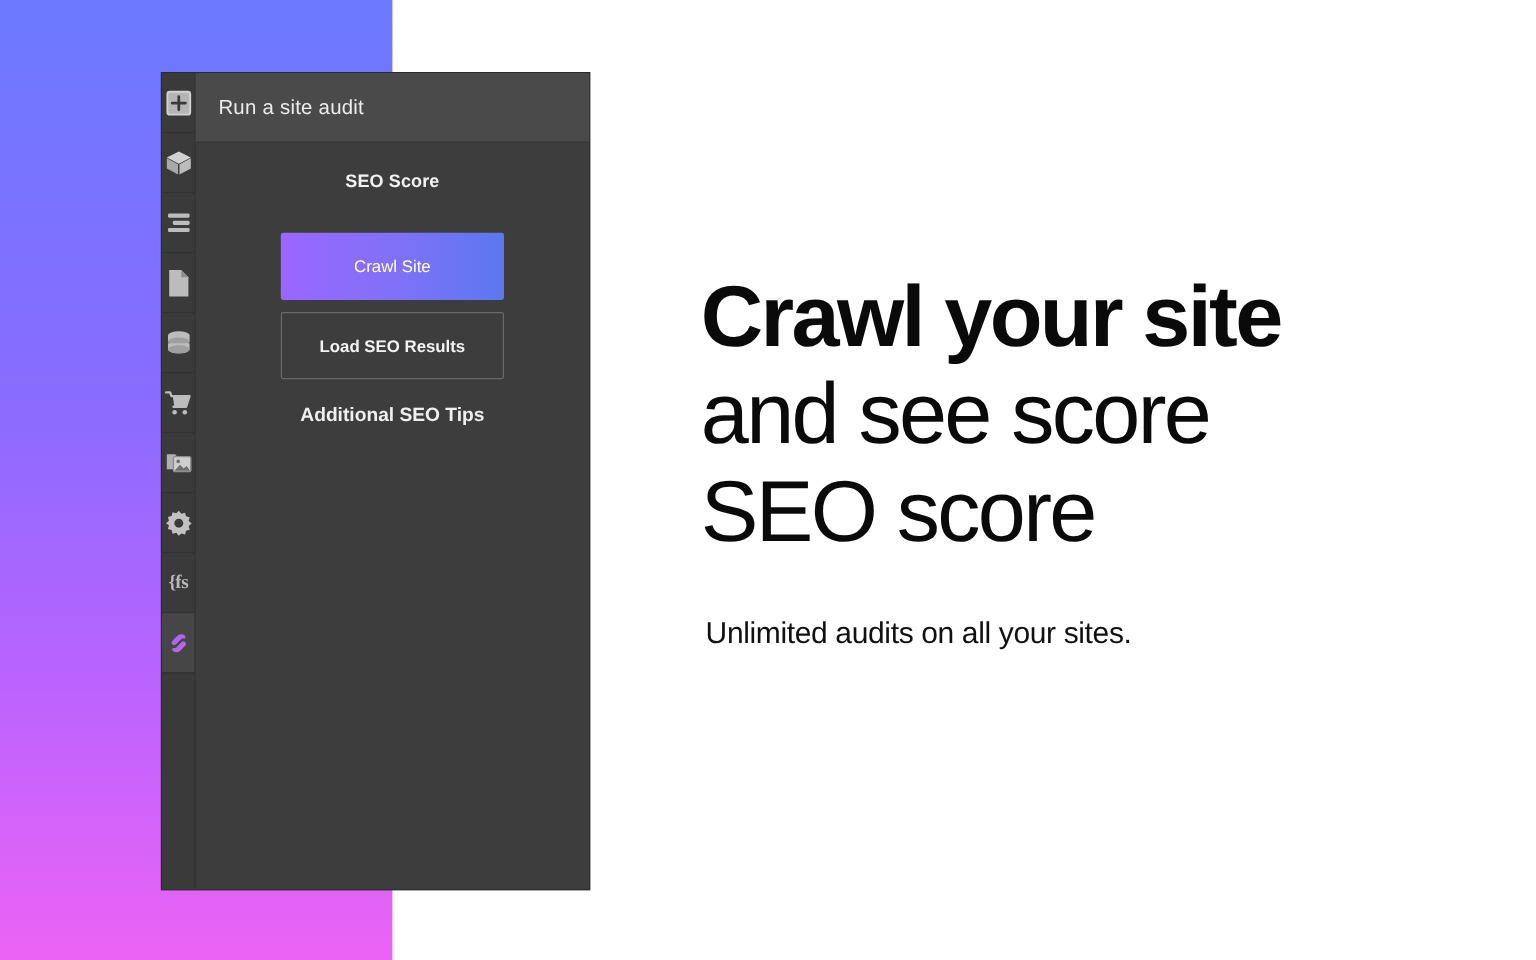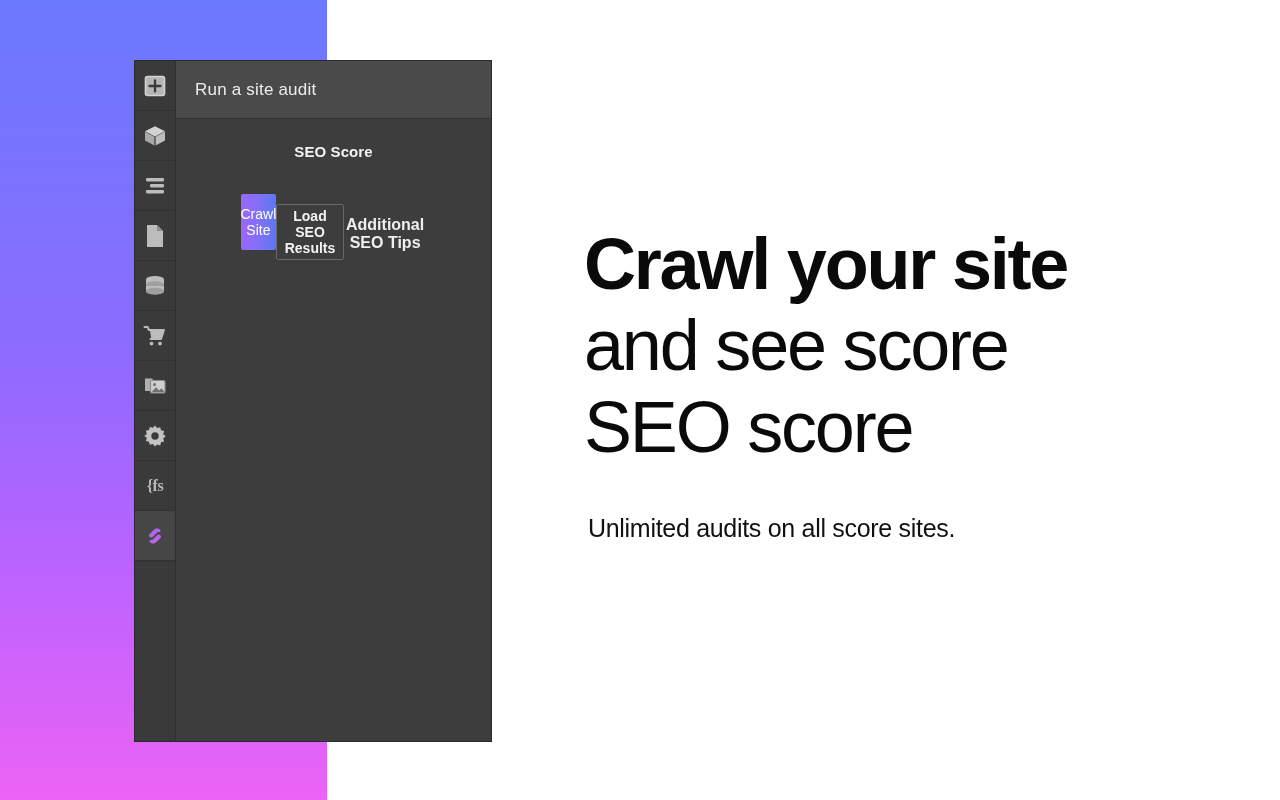--- a/index.html
+++ b/index.html
@@ -19,21 +19,21 @@
 
   
   .app-window{
     position:absolute; left:135px; top:61px; width:356px; height:680px;
     display:flex; background:#3d3d3d;
     box-shadow:0 0 0 1px #2b2b2b;
   }
 
   
   .sidebar{
-    width:41px; background:#3a3a3a; border-right:1px solid #2f2f2f;
+    width:28px; background:#3a3a3a; border-right:1px solid #2f2f2f;
     display:flex; flex-direction:column;
   }
   .side-item{
     height:50px; flex:0 0 50px;
     display:flex; align-items:center; justify-content:center;
     border-bottom:1px solid #323232;
     position:relative;
   }
   .side-item.active{ background:#464646; }
   .side-item svg{ display:block; }
@@ -55,21 +55,21 @@
   .panel-body{ flex:1; display:flex; flex-direction:column; align-items:center; padding-top:24px; }
 
   .score-label{ color:#f2f2f2; font-size:15px; font-weight:bold; letter-spacing:.1px; }
 
   .gauge-wrap{ margin-top:28px; width:200px; height:200px; position:relative; }
   .gauge-value{
     position:absolute; inset:0; display:flex; align-items:center; justify-content:center;
     color:#f7f7f7; font-size:44px; font-weight:bold; letter-spacing:-1px;
   }
 
-  .actions{ margin-top:34px; width:186px; display:flex; flex-direction:row; align-items:stretch; }
+  .actions{ margin-top:34px; width:186px; display:flex; flex-direction:column; align-items:stretch; }
   .btn-primary{
     height:56px; border:none; border-radius:2px; cursor:pointer;
     background:linear-gradient(90deg,#9b66ff 0%,#8470f8 45%,#5c78f0 100%);
     color:#ffffff; font-size:14px; font-family:"Liberation Sans", sans-serif;
   }
   .btn-secondary{
     margin-top:10px; height:56px; border-radius:2px; cursor:pointer;
     background:#3d3d3d; border:1px solid #6a6a6a; color:#f2f2f2;
     font-size:14px; font-family:"Liberation Sans", sans-serif;font-weight:bold;
   }
@@ -223,16 +223,16 @@
       </div>
     </div>
   </div>
 
   <div class="copy">
     <div class="headline">
       <span class="hl-strong">Crawl your site</span>
       <span class="hl-light">and see score</span>
       <span class="hl-light">SEO score</span>
     </div>
-    <div class="subcopy">Unlimited audits on all score sites.</div>
+    <div class="subcopy">Unlimited audits on all your sites.</div>
   </div>
 
 </div>
 
 </body></html>

